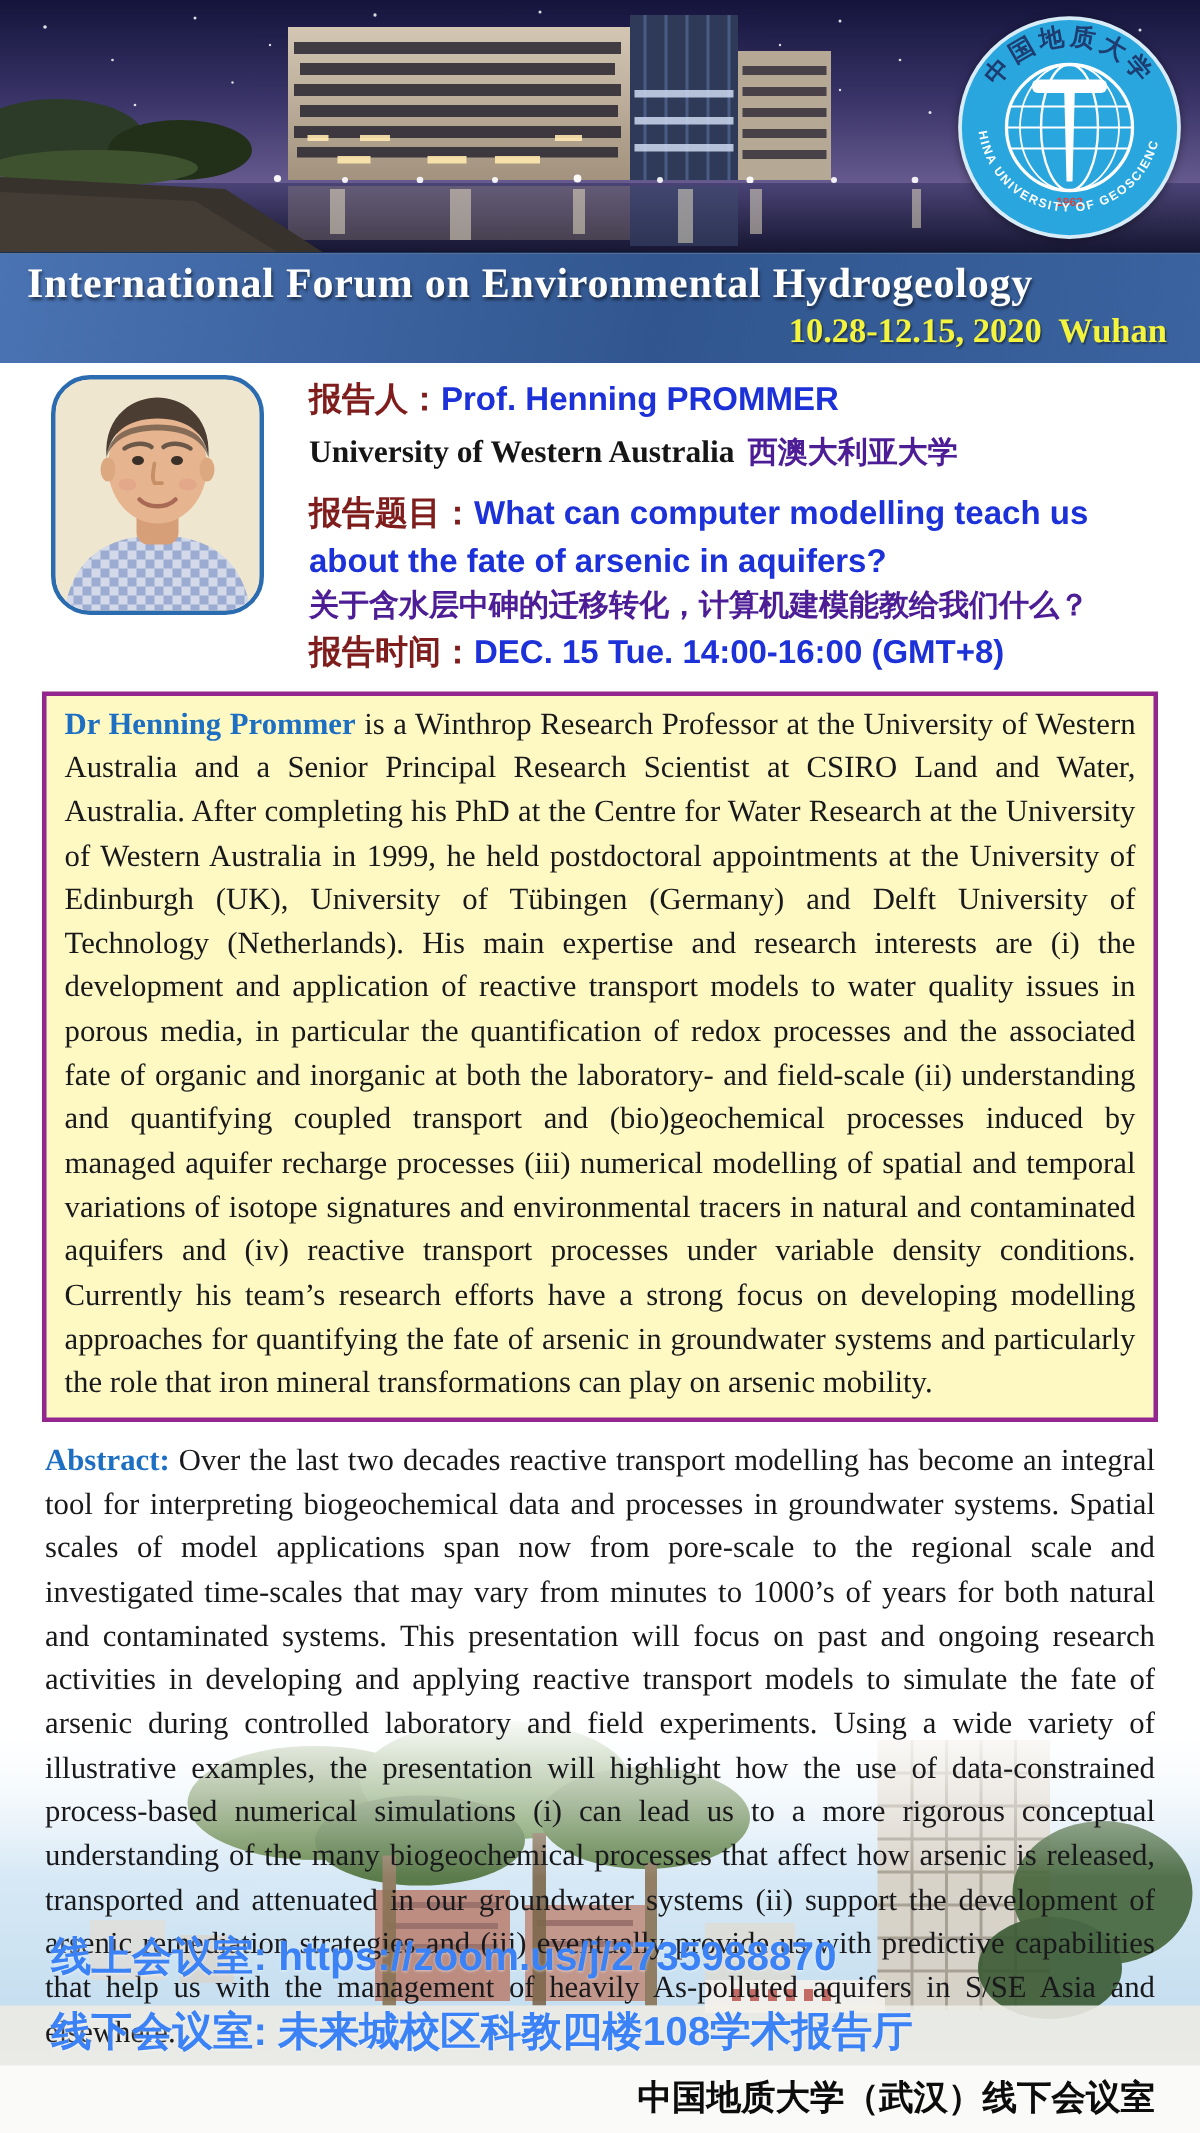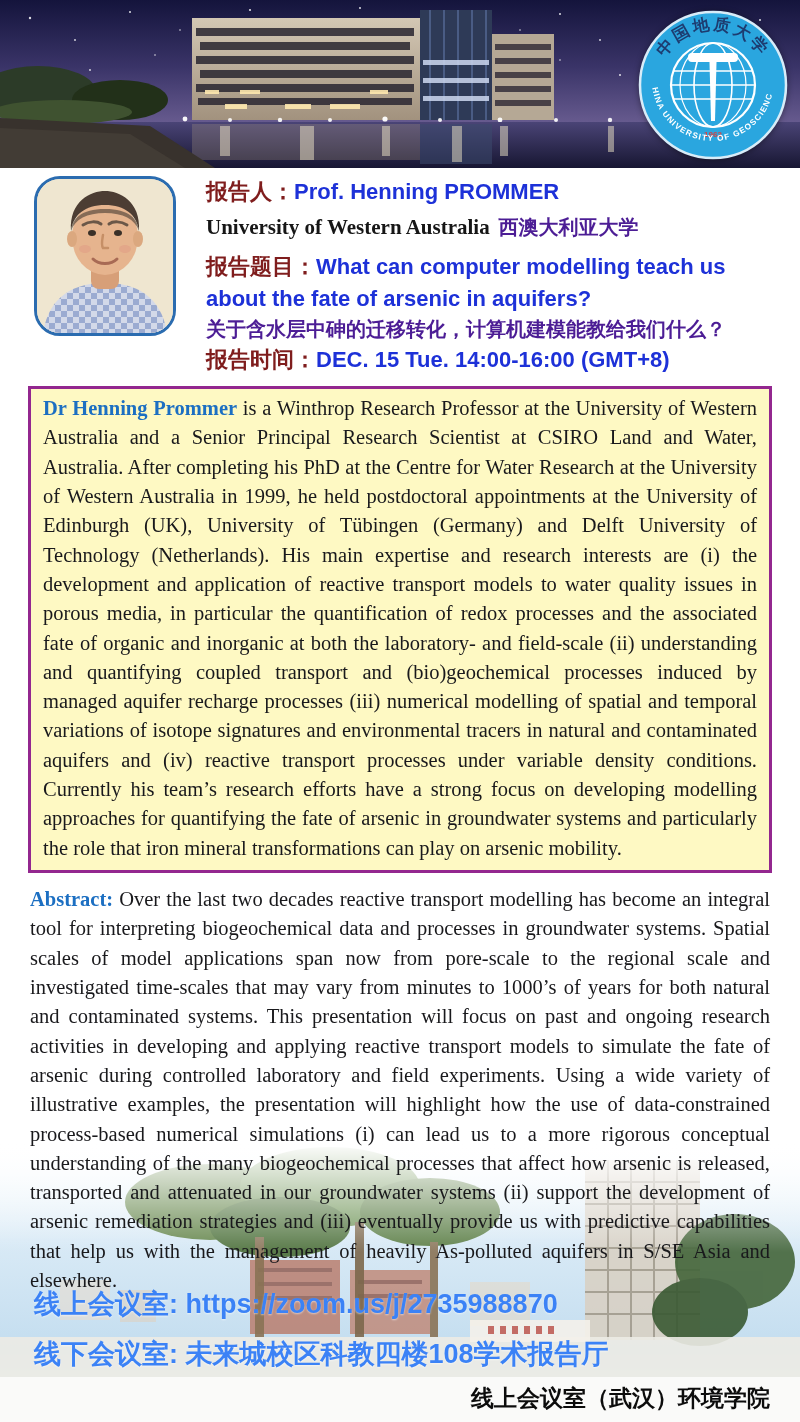--- a/index.html
+++ b/index.html
@@ -247,20 +247,24 @@
       <text font-size="8" fill="#d04545" text-anchor="middle" y="52" font-weight="bold">1962</text>
       <text font-size="16.5" fill="#1d3c70" font-weight="bold" letter-spacing="3">
         <textPath href="#arcTop" startOffset="50%" text-anchor="middle">中国地质大学</textPath>
       </text>
       <text font-size="8.2" fill="#ffffff" font-weight="bold" letter-spacing="1.2">
         <textPath href="#arcBot" startOffset="50%" text-anchor="middle">CHINA UNIVERSITY OF GEOSCIENCES</textPath>
       </text>
     </svg>
   </div>
 
+  <div class="banner">
+    <div class="banner-title">International Forum on Environmental Hydrogeology</div>
+    <div class="banner-date">10.28-12.15, 2020  Wuhan</div>
+  </div>
 
 
   <div class="speaker-row">
     <div class="photo-frame">
       <svg width="136" height="154" viewBox="0 0 136 154">
         <defs>
           <pattern id="gingham" width="12" height="12" patternUnits="userSpaceOnUse">
             <rect width="12" height="12" fill="#f2f3f7"></rect>
             <rect width="6" height="6" fill="#8698c8" opacity="0.8"></rect>
             <rect x="6" y="6" width="6" height="6" fill="#8698c8" opacity="0.8"></rect>
@@ -380,15 +384,15 @@
           <rect x="548" y="184" width="6" height="8"></rect>
       </g>
 
       <rect width="800" height="110" fill="url(#fadeTop)"></rect>
       <rect y="235" width="800" height="45" fill="#ffffff" opacity="0.75"></rect>
     </svg>
   </div>
 
   <p class="meet meet-online"><span>线上会议室:</span> <span>https://zoom.us/j/2735988870</span></p>
   <p class="meet meet-offline"><span>线下会议室:</span> <span>未来城校区科教四楼108学术报告厅</span></p>
-  <p class="footer-org">线上会议室（武汉）环境学院</p>
+  <p class="footer-org">中国地质大学（武汉）线下会议室</p>
 
 </div>
 
 </body></html>

